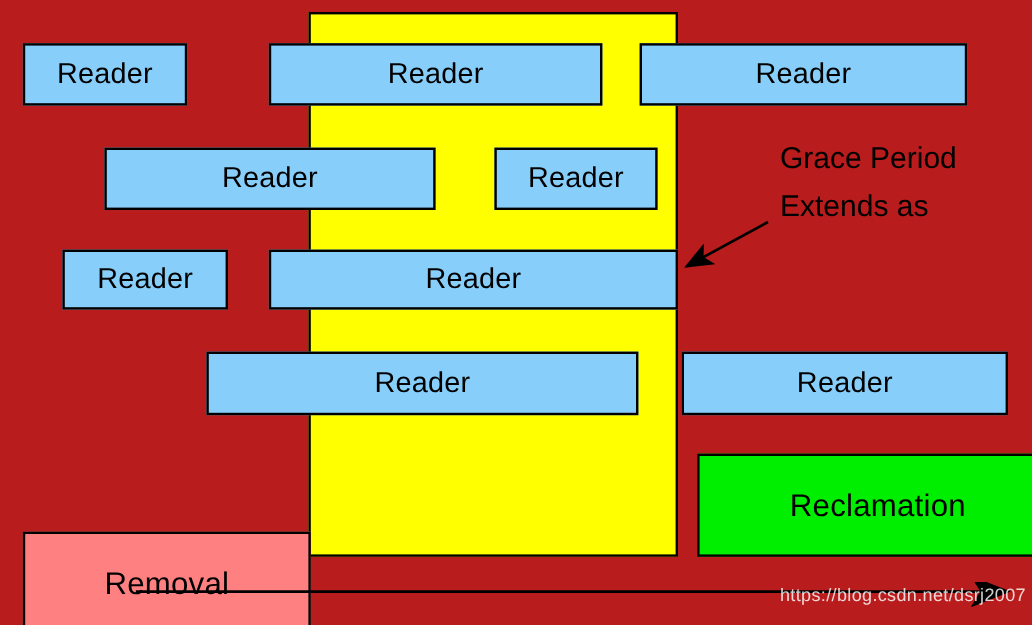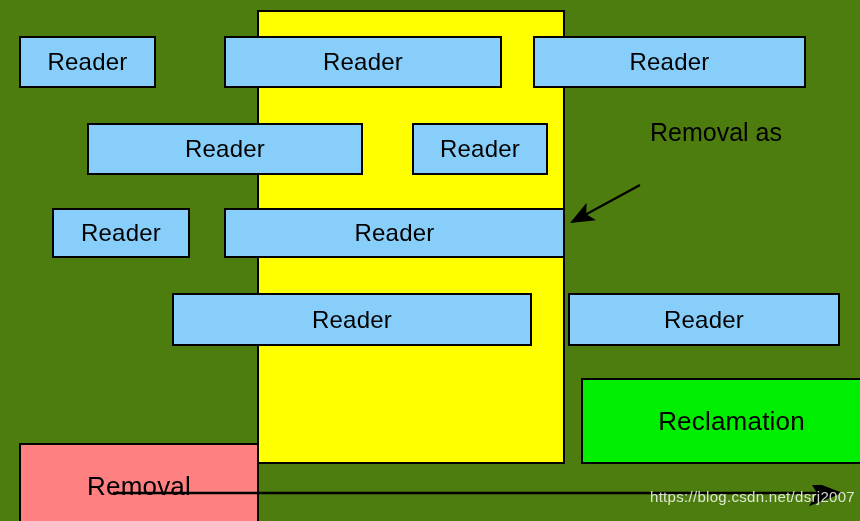--- a/index.html
+++ b/index.html
@@ -4,21 +4,21 @@
 <style>
   html, body {
     margin: 0;
     padding: 0;
     background: #ffffff;
   }
   #canvas {
     position: relative;
     width: 860px;
     height: 521px;
-    background: #4d7c0f;
+    background: #b91c1c;
     font-family: "Liberation Sans", sans-serif;
     overflow: hidden;
   }
   .band {
     position: absolute;
     background: #ffff00;
     border: 2px solid #000000;
     box-sizing: border-box;
     z-index: 1;
   }
@@ -99,21 +99,22 @@
       <div class="box reader" style="background: rgb(135, 206, 250); border-color: rgb(0, 0, 0); left: 172px; top: 293px; width: 360px; height: 53px;">Reader</div>
       <div class="box reader" style="background: rgb(135, 206, 250); border-color: rgb(0, 0, 0); left: 568px; top: 293px; width: 272px; height: 53px;">Reader</div>
     </div>
 
   <div id="phase-layer">
       <div class="box removal" style="background: rgb(255, 128, 128); border-color: rgb(0, 0, 0); left: 19px; top: 399px; width: 240px; height: 86px; margin-top: 44px;">Removal</div>
       <div class="box reclamation" style="background: rgb(0, 238, 0); border-color: rgb(0, 0, 0); left: 581px; top: 378px; width: 301px; height: 86px;">Reclamation</div>
     </div>
 
   <div class="annotation" id="annotation" style="left: 650px; top: 112px;">
-    <div>Removal as</div>
+    <div>Grace Period</div>
+    <div>Extends as</div>
   </div>
 
   <svg class="arrow-svg" id="annotation-arrow" width="94" height="63" style="left: 560px; top: 173px;">
     <defs>
       <marker id="ahead" markerWidth="11" markerHeight="9" refX="10" refY="4.5" orient="auto">
         <path d="M0,0 L11,4.5 L0,9 L2.6,4.5 Z" fill="#000000"></path>
       </marker>
     </defs>
     <line id="ann-line" x1="80" y1="12" x2="12" y2="49" stroke="#000000" stroke-width="2.2" marker-end="url(#ahead)"></line>
   </svg>

